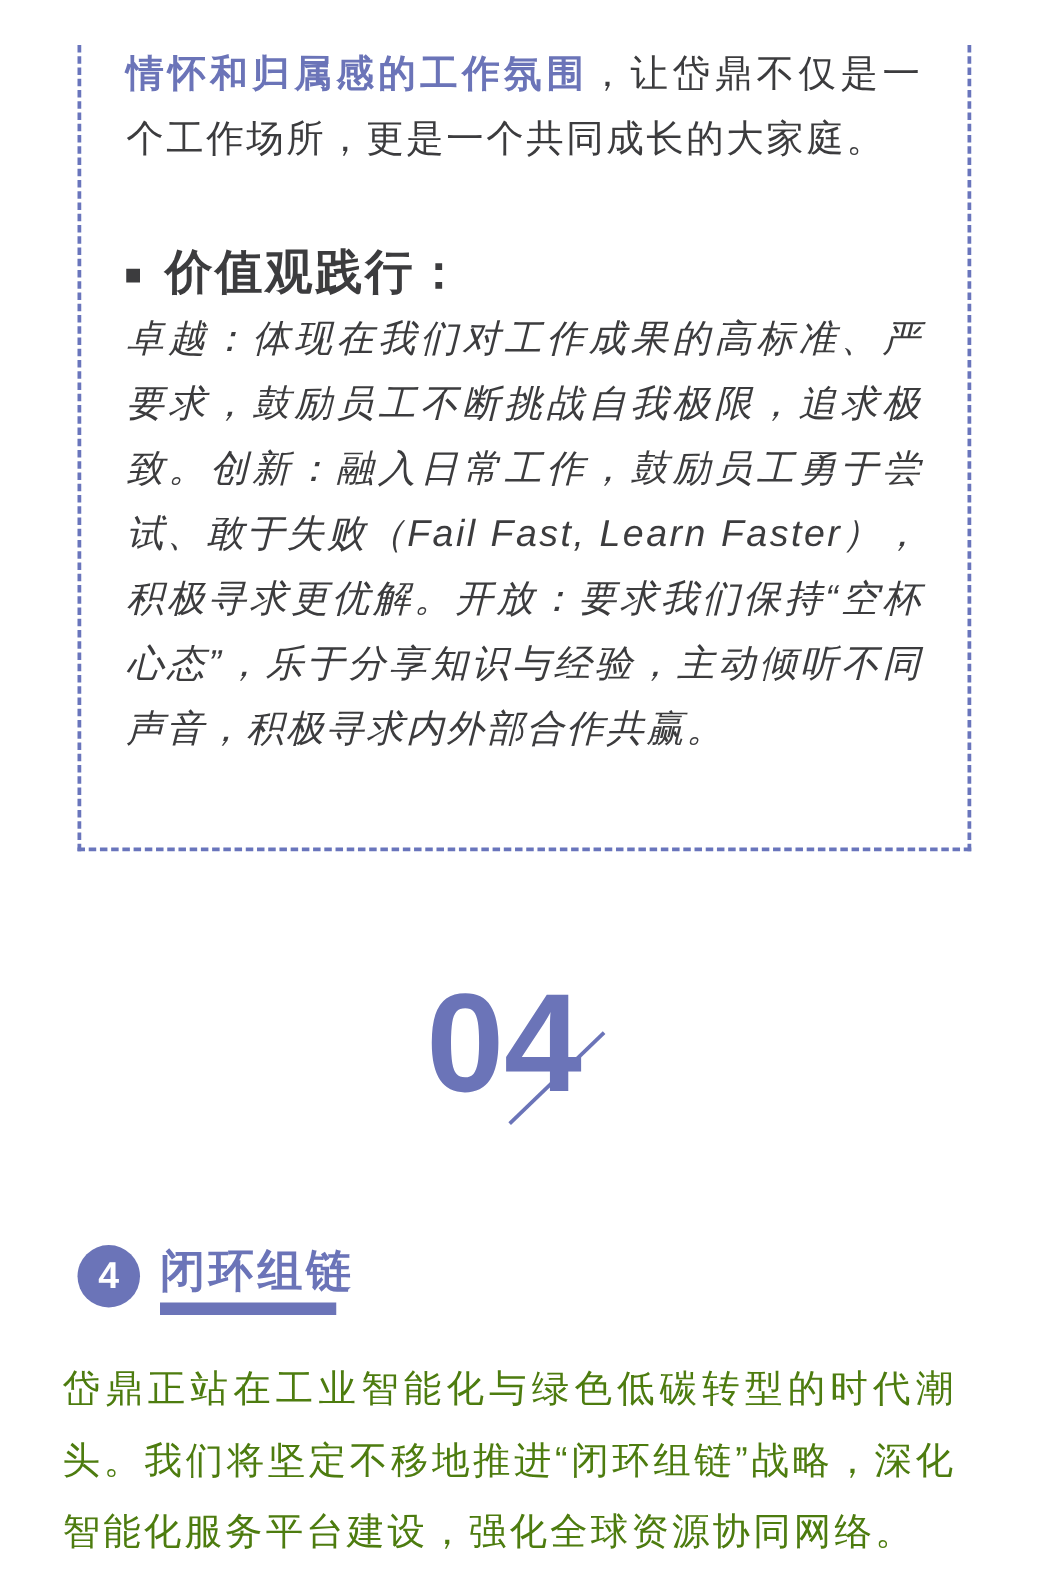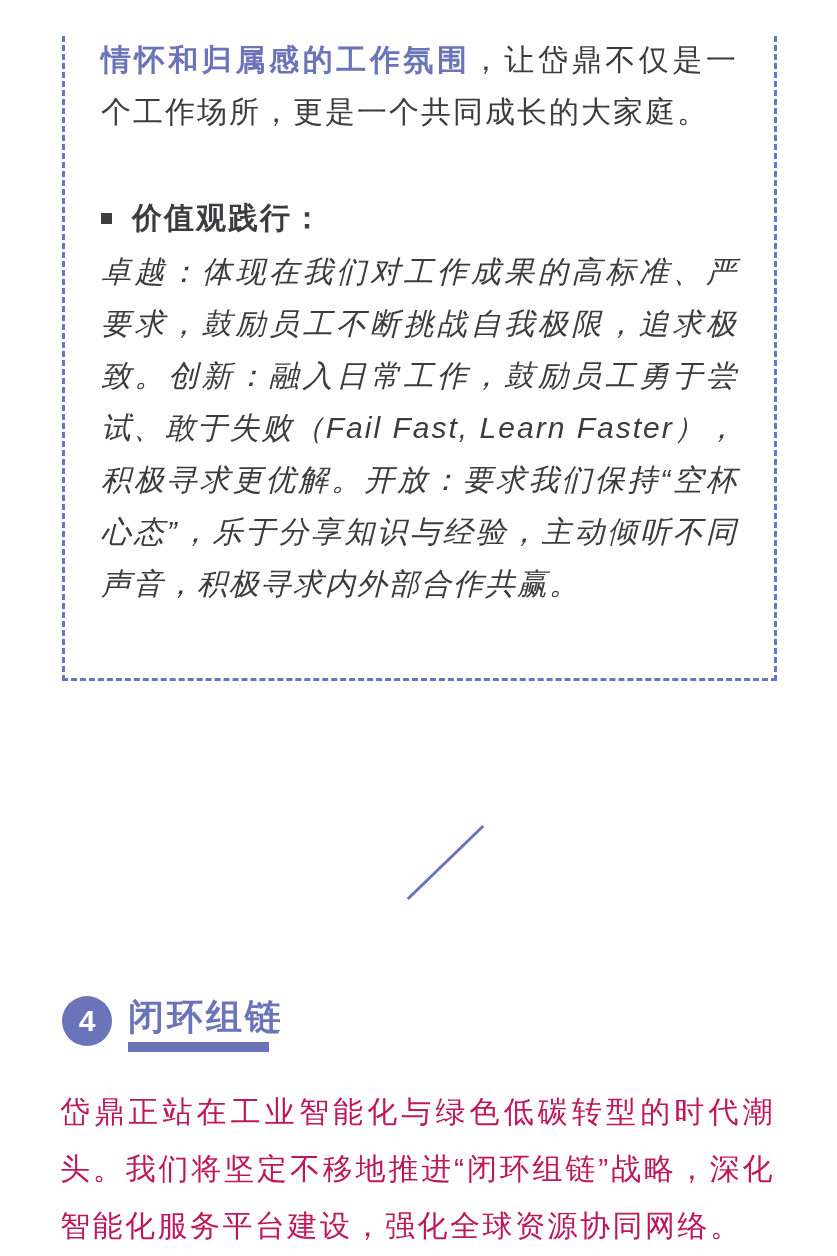--- a/index.html
+++ b/index.html
@@ -39,21 +39,21 @@
     color: #3c3c3e;
   }
   .culture-intro .highlight {
     color: #6b74b8;
     font-weight: bold;
   }
   .bullet-row {
     margin-top: 56px;
     height: 48px;
     line-height: 48px;
-    font-size: 30px;
+    font-size: 38px;
     font-weight: bold;
     color: #3c3c3e;
     letter-spacing: 2px;
     white-space: nowrap;
   }
   .square-bullet {
     display: inline-block;
     width: 11px;
     height: 11px;
     background: #3c3c3e;
@@ -137,48 +137,49 @@
     left: 66px;
     top: 46px;
     width: 141px;
     height: 10px;
     background: #6b74b8;
   }
 
   
   .outlook-paragraph {
     position: absolute;
-    left: 60px;
+    left: 50px;
     top: 1048px;
     width: 715px;
     margin: 0;
     font-size: 30px;
     line-height: 57px;
     letter-spacing: 2.5px;
     text-align: justify;
     text-justify: inter-character;
-    color: #be185d;
+    color: #4d7c0f;
   }
 </style>
 </head>
 <body>
 
 <div class="page">
 
   <section class="culture-box">
     <p class="culture-intro"><span class="highlight">情怀和归属感的工作氛围</span><span>，让岱鼎不仅是一个工作场所，更是一个共同成长的大家庭。</span></p>
 
     <div class="bullet-row">
       <span class="square-bullet"></span><span>价值观践行：</span>
     </div>
 
     <p class="values-paragraph">卓越：体现在我们对工作成果的高标准、严要求，鼓励员工不断挑战自我极限，追求极致。创新：融入日常工作，鼓励员工勇于尝试、敢于失败（Fail Fast, Learn Faster），积极寻求更优解。开放：要求我们保持“空杯心态”，乐于分享知识与经验，主动倾听不同声音，积极寻求内外部合作共赢。</p>
   </section>
 
   <div class="big-number-block">
+    <span class="big-number">04</span>
     <span class="number-slash"></span>
   </div>
 
   <div class="section-header">
     <span class="section-badge">4</span>
     <h2 class="section-title">闭环组链</h2>
     <div class="title-underline"></div>
   </div>
 
   <p class="outlook-paragraph">岱鼎正站在工业智能化与绿色低碳转型的时代潮头。我们将坚定不移地推进“闭环组链”战略，深化智能化服务平台建设，强化全球资源协同网络。</p>

